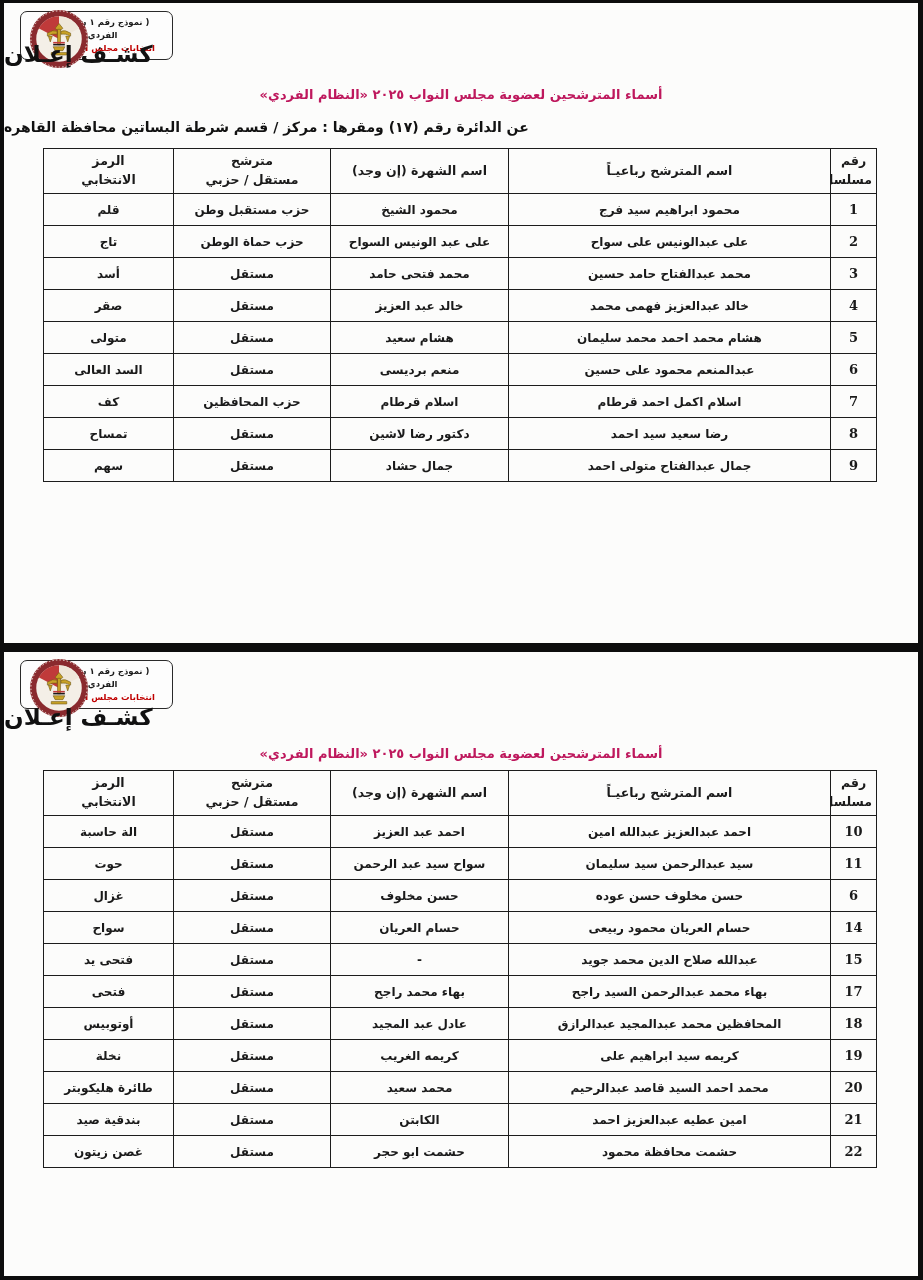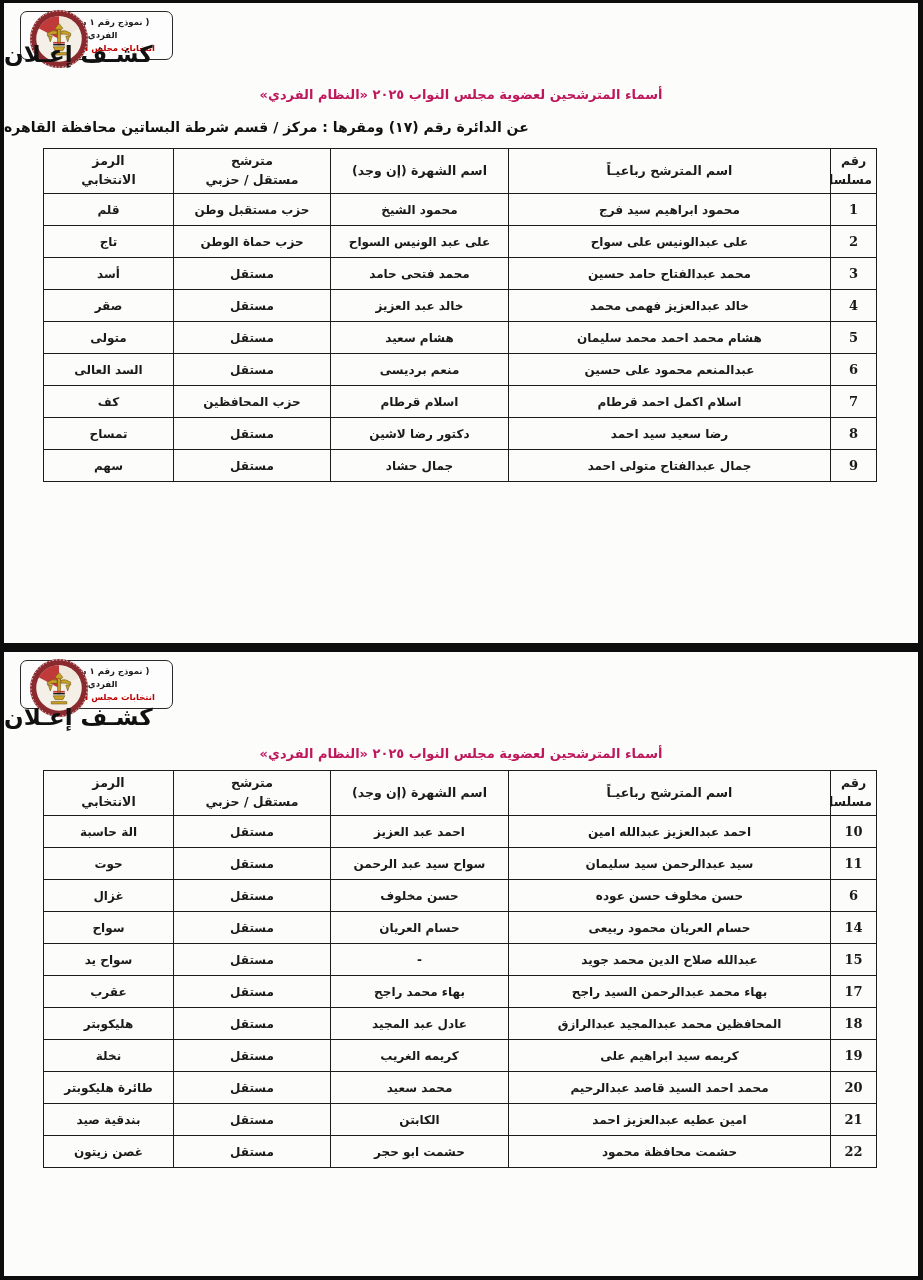--- a/index.html
+++ b/index.html
@@ -322,35 +322,35 @@
             <td class="c-name">حسام العريان محمود ربيعى</td>
             <td class="c-fame">حسام العريان</td>
             <td class="c-party">مستقل</td>
             <td class="c-symbol">سواح</td>
           </tr>
           <tr>
             <td class="c-serial">15</td>
             <td class="c-name">عبدالله صلاح الدين محمد جويد</td>
             <td class="c-fame">-</td>
             <td class="c-party">مستقل</td>
-            <td class="c-symbol">سواح يد</td>
+            <td class="c-symbol">فتحى يد</td>
           </tr>
           <tr>
             <td class="c-serial">17</td>
             <td class="c-name">بهاء محمد عبدالرحمن السيد راجح</td>
             <td class="c-fame">بهاء محمد راجح</td>
             <td class="c-party">مستقل</td>
-            <td class="c-symbol">عقرب</td>
+            <td class="c-symbol">فتحى</td>
           </tr>
           <tr>
             <td class="c-serial">18</td>
             <td class="c-name">المحافظين محمد عبدالمجيد عبدالرازق</td>
             <td class="c-fame">عادل عبد المجيد</td>
             <td class="c-party">مستقل</td>
-            <td class="c-symbol">هليكوبتر</td>
+            <td class="c-symbol">أوتوبيس</td>
           </tr>
           <tr>
             <td class="c-serial">19</td>
             <td class="c-name">كريمه سيد ابراهيم على</td>
             <td class="c-fame">كريمه الغريب</td>
             <td class="c-party">مستقل</td>
             <td class="c-symbol">نخلة</td>
           </tr>
           <tr>
             <td class="c-serial">20</td>

